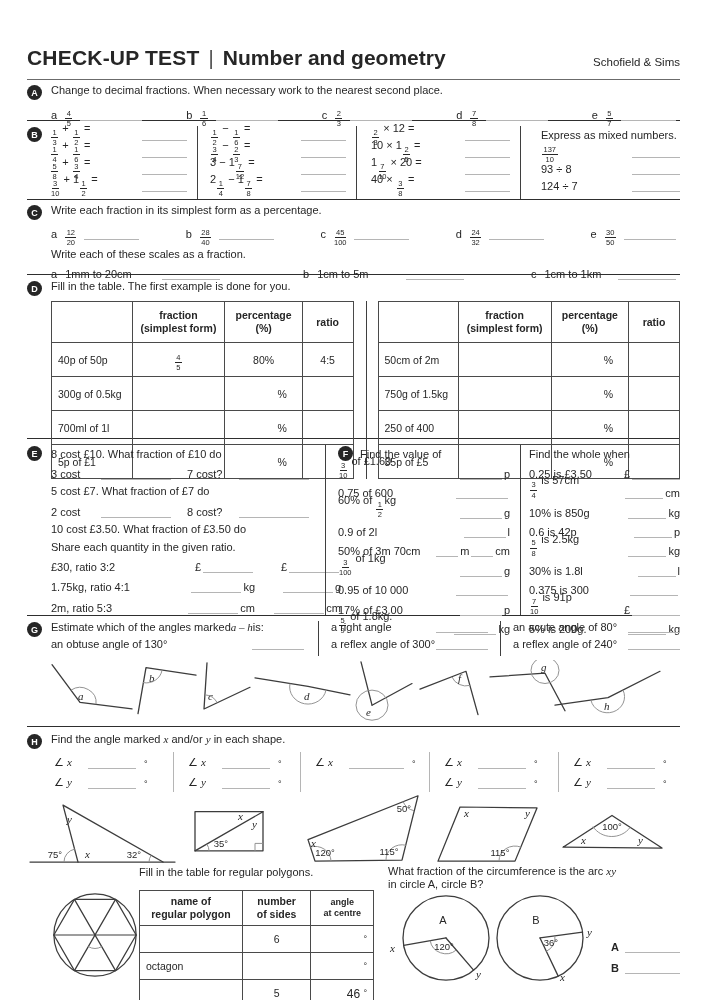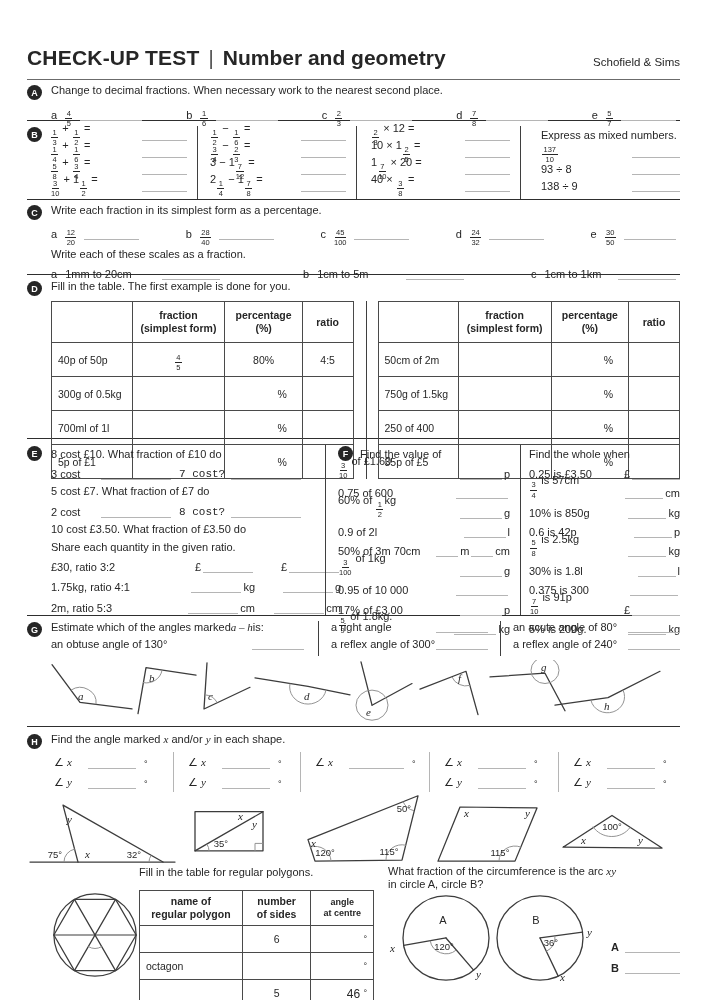--- a/index.html
+++ b/index.html
@@ -60,21 +60,21 @@
   .d-table td.r{text-align:right;padding-right:15px;}
   .col-f{width:94px}.col-p{width:68px}.col-r{width:44px}
   .d-sep{border-left:1px solid #3f3f3f;margin:0 11px 0 12px;}
   
   .sec-ef{height:177px;display:flex;padding-top:6px;}
   .e-col{width:298px;box-sizing:border-box;padding-right:12px;}
   .e-body{flex:1;}
   .e-line{height:17.4px;display:flex;align-items:center;}
   .e-pair{height:17.4px;display:flex;align-items:flex-end;padding-bottom:3px;}
   .e-q{width:50px;}
-  .e-q2{width:52px;margin-left:8px;font-family:Liberation Mono, monospace;}
+  .e-q2{width:52px;margin-left:16px;}
   .e-share{height:17.4px;display:flex;align-items:flex-end;padding-bottom:3px;}
   .e-share-label{width:118px;}
   .e-grp{display:flex;align-items:flex-end;gap:2px;width:86px;justify-content:flex-end;}
   .f-col1{width:195px;border-left:1px solid #3f3f3f;box-sizing:border-box;padding:0 10px 0 12px;}
   .f-col2{width:160px;border-left:1px solid #3f3f3f;box-sizing:border-box;padding-left:8px;}
   .f-title{height:17.4px;display:flex;align-items:center;}
   .f-row{height:17.4px;display:flex;align-items:flex-end;justify-content:space-between;padding-bottom:2px;}
   .f-ans{display:flex;align-items:flex-end;gap:2px;}
   
   .sec-g{height:111px;padding-top:5px;}
@@ -309,21 +309,21 @@
               <span class="fn">137</span>
               <span class="fd">10</span>
             </span></span>
           <span class="blank w48"></span>
         </div>
       <div class="b-row">
           <span>93 ÷ 8</span>
           <span class="blank w48"></span>
         </div>
       <div class="b-row">
-          <span>138 ÷ 9</span>
+          <span>124 ÷ 7</span>
           <span class="blank w48"></span>
         </div>
     </div>
   </div>
 
   <div class="sec sec-c">
     <div class="badge-row">
       <span class="badge">C</span>
       <span>Write each fraction in its simplest form as a percentage.</span>
     </div>

